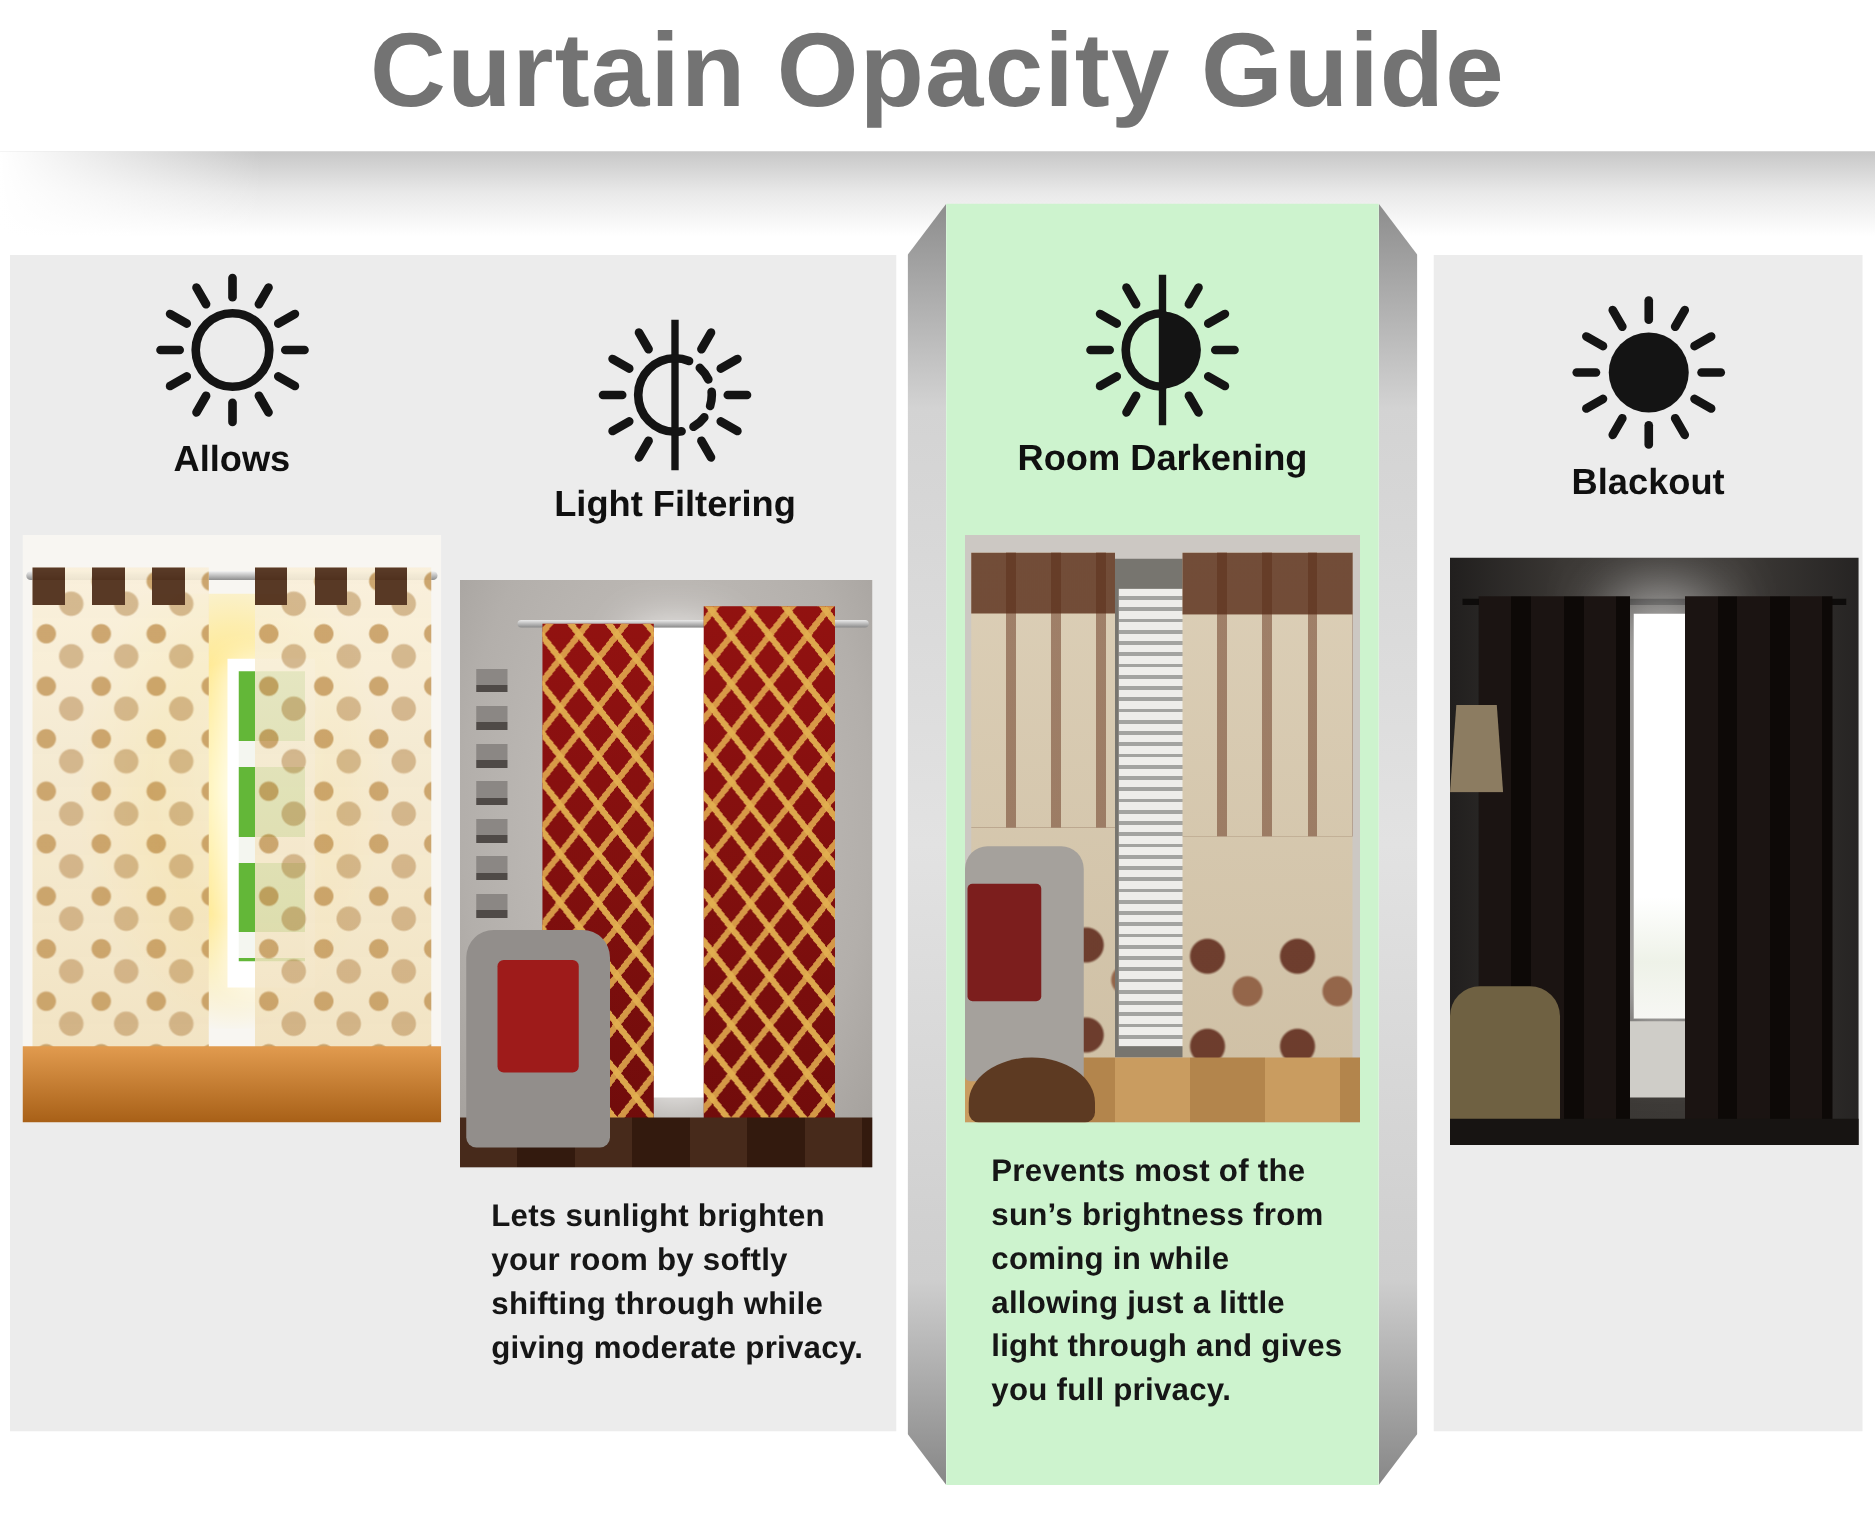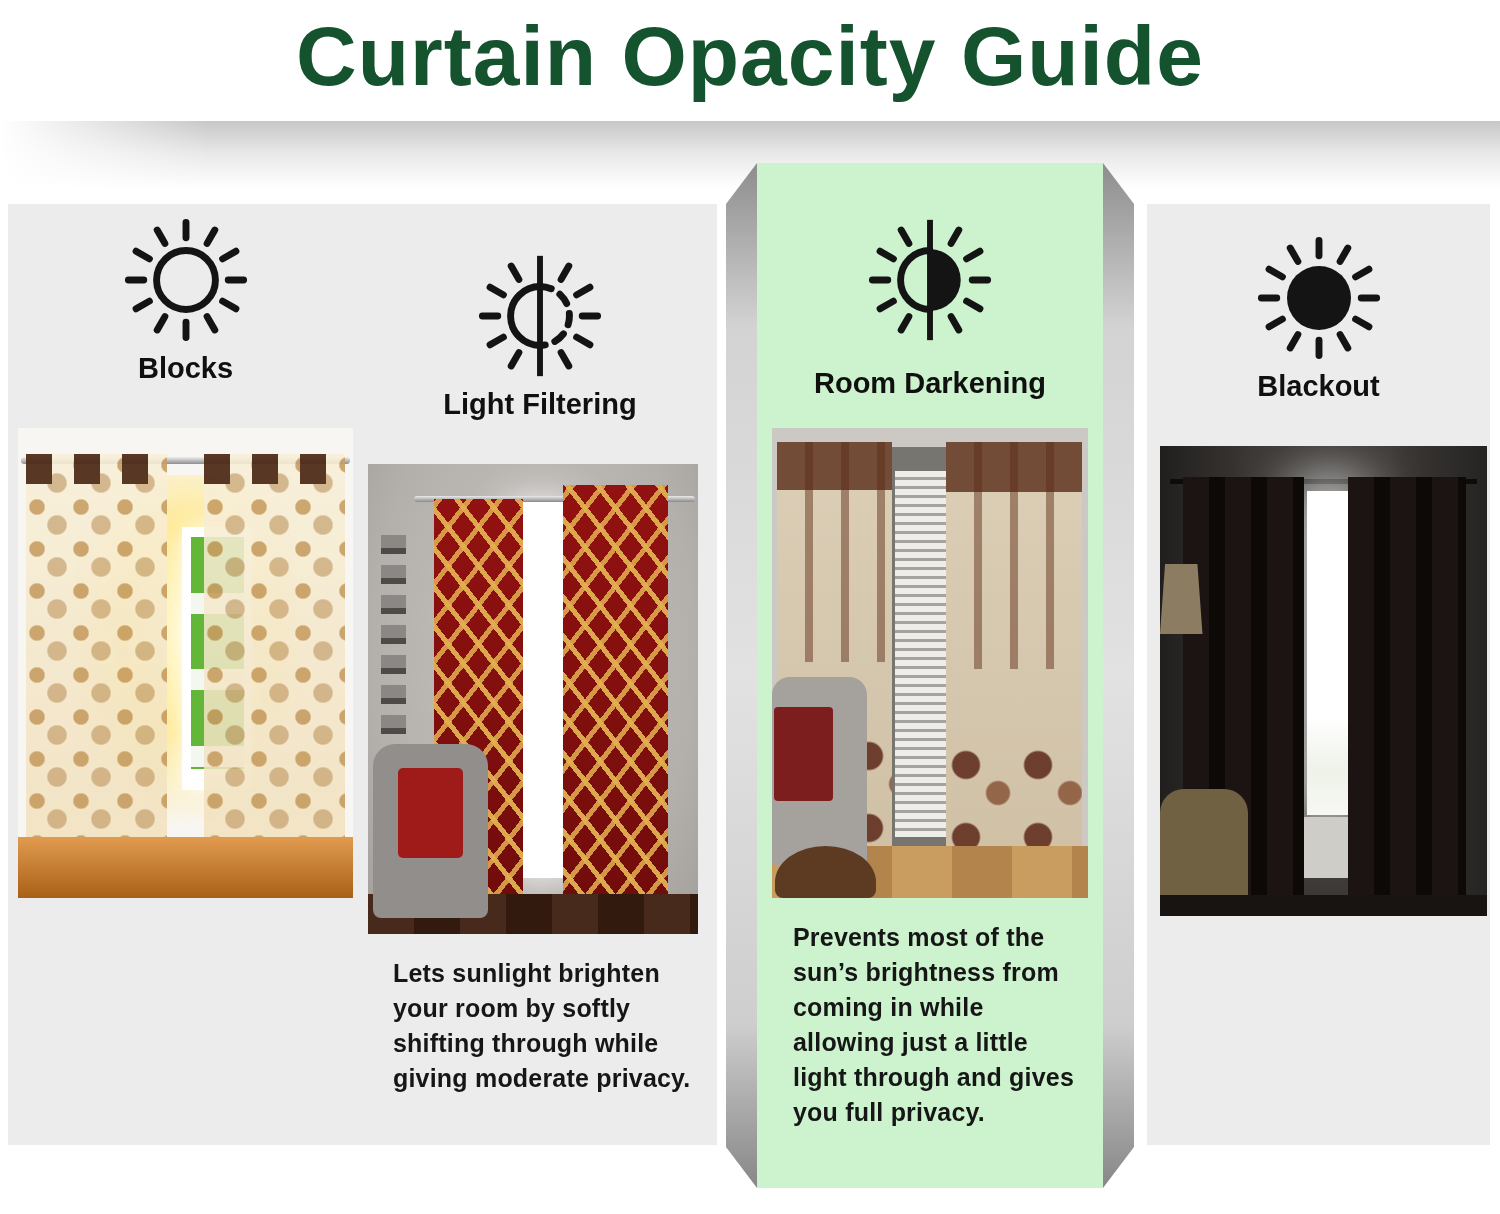--- a/index.html
+++ b/index.html
@@ -5,21 +5,21 @@
   html,body{margin:0;padding:0;background:#ffffff;}
   body{
     width:1500px;height:1214px;position:relative;overflow:hidden;
     font-family:"Liberation Sans","DejaVu Sans",sans-serif;
     -webkit-font-smoothing:antialiased;
   }
   
   .title{
     position:absolute;top:8px;left:0;width:100%;
     text-align:center;font-size:84px;font-weight:800;letter-spacing:1px;
-    color:#14532d;margin:0;
+    color:#737373;margin:0;
   }
   .title-shadow{
     position:absolute;top:121px;left:0;width:100%;height:74px;
     background:linear-gradient(180deg,#c7c7c7 0%,#e9e9e9 45%,#ffffff 92%);
   }
   .title-shadow .fade-left{
     position:absolute;inset:0;
     background:linear-gradient(90deg,#ffffff 0%,rgba(255,255,255,0) 14%);
   }
   
@@ -42,21 +42,21 @@
   .col2{left:363px;top:204px;width:354px;height:941px;margin-top:36px;}
   .col3{left:757px;top:163px;width:346px;height:1025px;}
   .col4{left:1147px;top:222px;width:343px;height:841px;}
   .sun{position:absolute;left:50%;transform:translateX(-50%);top:12px;width:128px;height:128px;}
   .col3 .sun{top:53px;}
   .sun svg{width:100%;height:100%;}
   .col-label{
     position:absolute;left:0;width:100%;top:148px;margin:0;
     text-align:center;font-size:29px;font-weight:800;color:#101010;
   }
-  .col3 .col-label{top:204px;}
+  .col3 .col-label{top:188px;}
   .photo{position:absolute;top:224px;height:470px;overflow:hidden;}
   .col3 .photo{top:265px;}
   .desc{
     position:absolute;top:716px;margin:0;
     font-size:25px;font-weight:700;line-height:35px;color:#161616;letter-spacing:.2px;
   }
   .col1 .desc{left:34px;width:312px;}
   .col2 .desc{left:30px;width:318px;}
   .col3 .desc{left:36px;width:295px;top:757px;}
   .col4 .desc{left:38px;width:300px;}
@@ -168,21 +168,21 @@
       <line x1="33.5" y1="21.4" x2="27.5" y2="11"></line>
         <line x1="21.4" y1="33.5" x2="11" y2="27.5"></line>
       <line x1="17" y1="50" x2="5" y2="50"></line>
         <line x1="21.4" y1="66.5" x2="11" y2="72.5"></line>
       <line x1="33.5" y1="78.6" x2="27.5" y2="89"></line>
         <line x1="50" y1="83" x2="50" y2="95"></line>
       <line x1="66.5" y1="78.6" x2="72.5" y2="89"></line>
         <line x1="78.6" y1="66.5" x2="89" y2="72.5"></line>
     </svg>
   </div>
-  <h2 class="col-label">Blocks</h2>
+  <h2 class="col-label">Allows</h2>
   <div class="photo p1">
     <div class="s1-wall"></div>
     <div class="s1-glow"></div>
     <div class="s1-window">
         <div class="panes"></div>
       </div>
     <div class="s1-rod"></div>
     <div class="s1-curtain left"></div>
     <div class="s1-curtain right"></div>
     <div class="s1-floor"></div>

